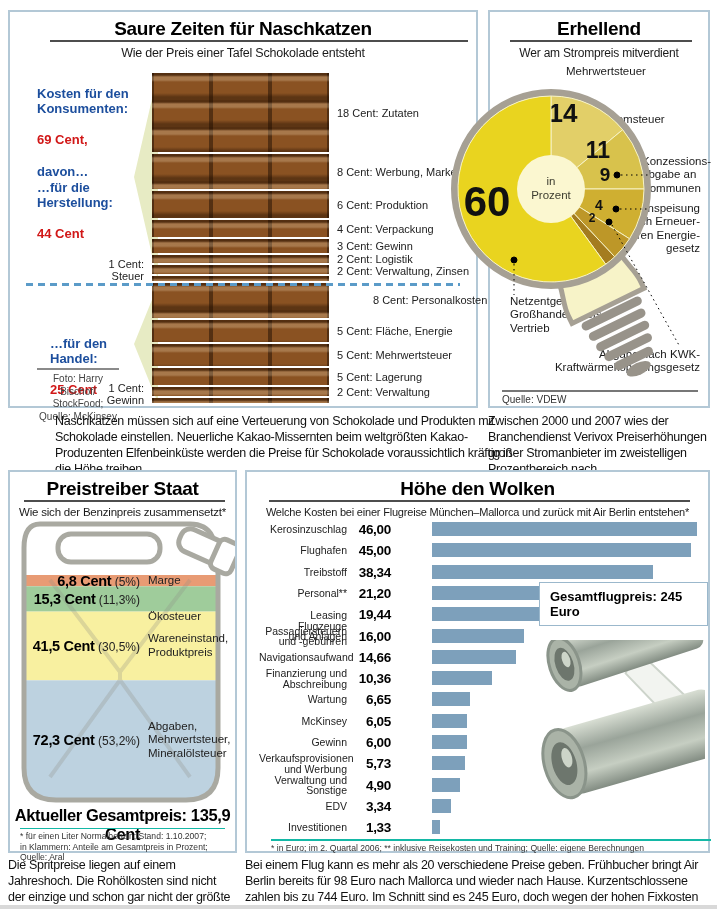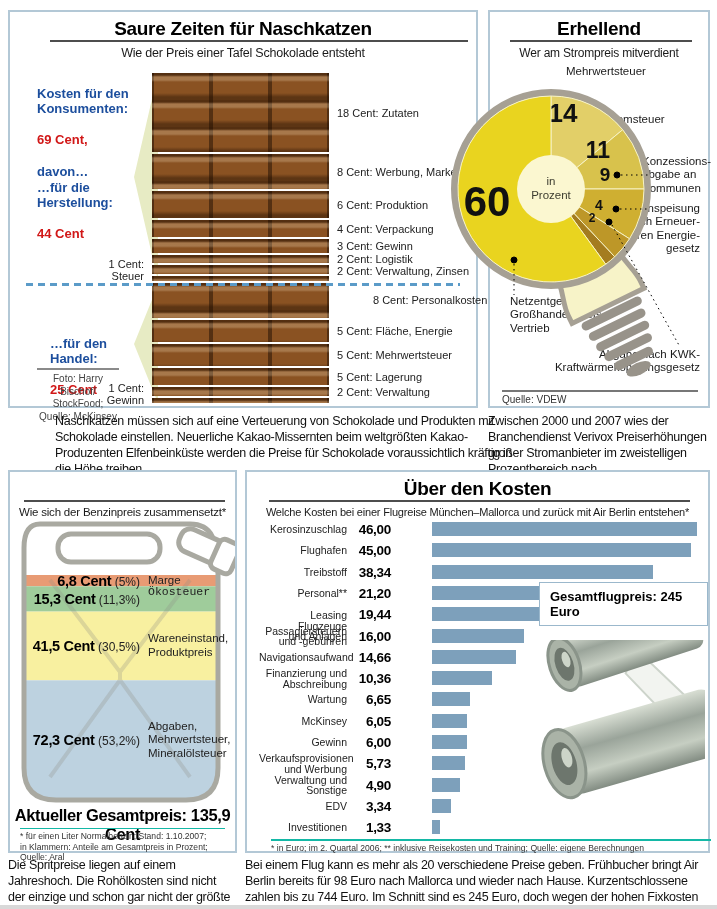--- a/index.html
+++ b/index.html
@@ -176,20 +176,21 @@
     </svg>
 
     <div class="srcrule" style="left:12px;top:378px;width:196px;"></div>
     <div class="srcline" style="left:12px;top:382px;">Quelle: VDEW</div>
   </div>
 
   <div class="caption" style="left:8px;top:414px;width:470px;margin-left:47px;">Naschkatzen müssen sich auf eine Verteuerung von Schokolade und Produkten mit Schokolade einstellen. Neuerliche Kakao-Missernten beim weltgrößten Kakao-Produzenten Elfenbeinküste werden die Preise für Schokolade voraussichtlich kräftig in die Höhe treiben.</div>
   <div class="caption" style="left:488px;top:414px;width:221px;">Zwischen 2000 und 2007 wies der Branchendienst Verivox Preiserhöhungen großer Stromanbieter im zweistelligen Prozentbereich nach.</div>
 
   <div class="panel" id="panel-benzin" style="left:8px;top:470px;width:225px;height:379px;">
+    <div class="ptitle">Preistreiber Staat</div>
     <div class="prule" style="left:14px;right:10px;top:28px;"></div>
     <div class="psub" style="top:34px;font-size:11.5px;">Wie sich der Benzinpreis zusammensetzt*</div>
 
     <svg id="can-svg" style="position:absolute;left:0;top:0;" width="225" height="379" viewBox="0 0 225 379">
       <defs>
         <clipPath id="canclip">
           <path d="M30,52 H180 Q196,52 202,64 L206,72 Q208,78 208,88 V296 Q208,328 176,328 H46 Q14,328 14,296 V76 Q14,52 30,52 Z"></path>
         </clipPath>
       </defs>
       <path d="M30,52 H180 Q196,52 202,64 L206,72 Q208,78 208,88 V296 Q208,328 176,328 H46 Q14,328 14,296 V76 Q14,52 30,52 Z" fill="#ffffff" stroke="none"></path>
@@ -209,37 +210,37 @@
       <g transform="rotate(24 196 76)">
         <rect x="168" y="64" width="56" height="24" rx="10" fill="#fff" stroke="#a9a9a1" stroke-width="5"></rect>
         <rect x="206" y="60" width="22" height="32" rx="6" fill="#fff" stroke="#a9a9a1" stroke-width="5"></rect>
       </g>
     </svg>
 
     <div id="benzin-rows" style="position:absolute;left:0;top:0;width:100%;height:100%;">
         <div class="band-val" style="top: 100.6px;"><b>6,8 Cent</b> (5%)</div>
         <div class="band-name" style="top: 101.8px;">Marge</div>
         <div class="band-val" style="top: 118.9px;"><b>15,3 Cent</b> (11,3%)</div>
-        <div class="band-name" style="top: 113px; font-family: Liberation Mono, monospace;">Ökosteuer</div>
+        <div class="band-name" style="top: 138px;">Ökosteuer</div>
         <div class="band-val" style="top: 165.9px;"><b>41,5 Cent</b> (30,5%)</div>
         <div class="band-name" style="top: 160.3px;">Wareneinstand,
 Produktpreis</div>
         <div class="band-val" style="top: 260.1px;"><b>72,3 Cent</b> (53,2%)</div>
         <div class="band-name" style="top: 247.7px;">Abgaben,
 Mehrwertsteuer,
 Mineralölsteuer</div>
       </div>
 
     <div class="total-line" style="top:334px;">Aktueller Gesamtpreis: 135,9 Cent</div>
     <div class="footnote ml" style="left:10px;top:356px;width:205px;">* für einen Liter Normalbenzin; Stand: 1.10.2007;
 in Klammern: Anteile am Gesamtpreis in Prozent; Quelle: Aral</div>
   </div>
 
   <div class="panel" id="panel-flug" style="left:245px;top:470px;width:461px;height:379px;">
-    <div class="ptitle">Über den Kosten</div>
+    <div class="ptitle">Höhe den Wolken</div>
     <div class="prule" style="left:22px;right:18px;top:28px;"></div>
     <div class="psub" style="top:34px;font-size:11px;letter-spacing:-0.2px;">Welche Kosten bei einer Flugreise München–Mallorca und zurück mit Air Berlin entstehen*</div>
 
     <svg style="position:absolute;left:272px;top:168px;z-index:0;" width="186" height="196" viewBox="0 0 186 196">
       <defs>
         <linearGradient id="eg" x1="0" y1="0" x2="0" y2="1">
           <stop offset="0" stop-color="#d8ded3"></stop>
             <stop offset="0.35" stop-color="#9aa49a"></stop>
           <stop offset="0.7" stop-color="#c6cec2"></stop>
             <stop offset="1" stop-color="#828c82"></stop>

